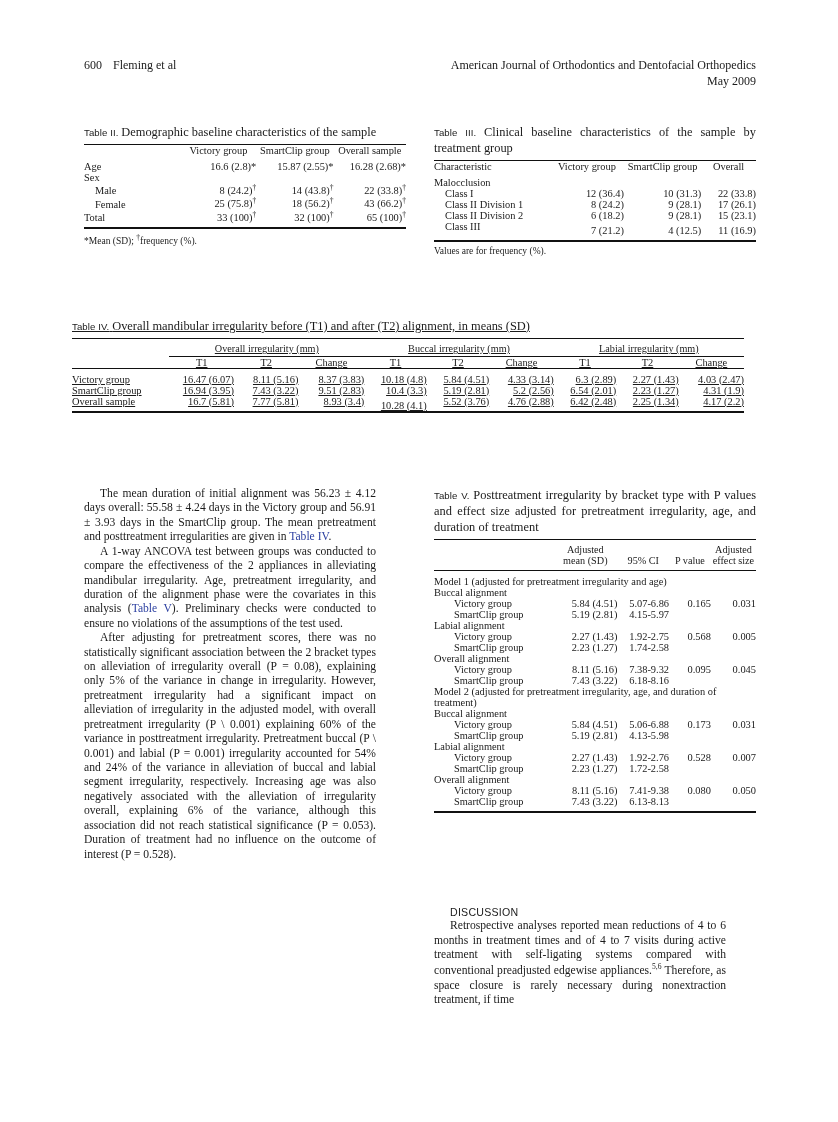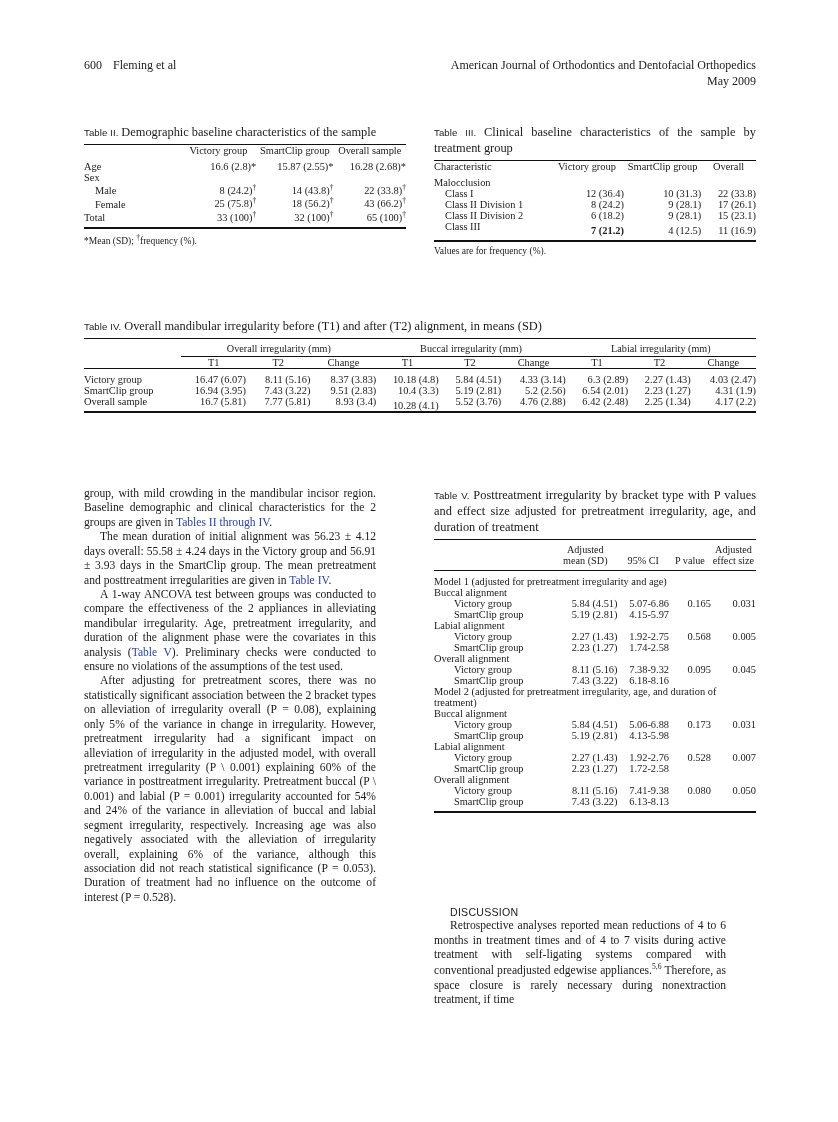--- a/index.html
+++ b/index.html
@@ -233,31 +233,31 @@
           <td class="num">17 (26.1)</td>
         </tr>
         <tr class="bodyrow">
           <td class="lbl indent1">Class II Division 2</td>
           <td class="num">6 (18.2)</td>
           <td class="num">9 (28.1)</td>
           <td class="num">15 (23.1)</td>
         </tr>
         <tr class="bodyrow">
           <td class="lbl indent1" style="padding-bottom:8px;">Class III</td>
-          <td class="num" style="padding-bottom:3.5px;font-weight:bold;">7 (21.2)</td>
+          <td class="num" style="padding-bottom:3.5px;">7 (21.2)</td>
           <td class="num" style="padding-bottom:3.5px;">4 (12.5)</td>
           <td class="num" style="padding-bottom:3.5px;">11 (16.9)</td>
         </tr>
       </tbody>
     </table>
     <div style="border-top:2.4px solid #111;"></div>
     <div class="tfoot">Values are for frequency (%).</div>
   </div>
 
-  <div class="tblock" style="left:84px; top:318px; width:672px;">
+  <div class="tblock" style="left:72px; top:318px; width:672px;text-decoration:underline;">
     <div class="tcap">
       <span class="tnum">Table IV.</span>
       <span class="ttitle">Overall mandibular irregularity before (T1) and after (T2) alignment, in means (SD)</span>
     </div>
     <table class="data">
       <colgroup>
         <col style="width:14.5%">
         <col style="width:9.6%">
           <col style="width:9.6%">
           <col style="width:9.8%">
@@ -324,21 +324,20 @@
           <td class="num" style="padding-bottom:4px;">6.42 (2.48)</td>
           <td class="num" style="padding-bottom:4px;">2.25 (1.34)</td>
           <td class="num" style="padding-bottom:4px;">4.17 (2.2)</td>
         </tr>
       </tbody>
     </table>
     <div style="border-top:2.4px solid #111;"></div>
   </div>
 
   <div class="col" style="left:84px; top:487px; width:292px;">
-    <p class="noind"><span>group, with mild crowding in the mandibular incisor region. Baseline demographic and clinical characteristics for the 2 groups are given in </span><a class="xref" href="#">Tables II through IV</a><span>.</span></p>
     <p><span>The mean duration of initial alignment was 56.23 ± 4.12 days overall: 55.58 ± 4.24 days in the Victory group and 56.91 ± 3.93 days in the SmartClip group. The mean pretreatment and posttreatment irregularities are given in </span><a class="xref" href="#">Table IV</a><span>.</span></p>
     <p><span>A 1-way ANCOVA test between groups was conducted to compare the effectiveness of the 2 appliances in alleviating mandibular irregularity. Age, pretreatment irregularity, and duration of the alignment phase were the covariates in this analysis (</span><a class="xref" href="#">Table V</a><span>). Preliminary checks were conducted to ensure no violations of the assumptions of the test used.</span></p>
     <p>After adjusting for pretreatment scores, there was no statistically significant association between the 2 bracket types on alleviation of irregularity overall (P = 0.08), explaining only 5% of the variance in change in irregularity. However, pretreatment irregularity had a significant impact on alleviation of irregularity in the adjusted model, with overall pretreatment irregularity (P \ 0.001) explaining 60% of the variance in posttreatment irregularity. Pretreatment buccal (P \ 0.001) and labial (P = 0.001) irregularity accounted for 54% and 24% of the variance in alleviation of buccal and labial segment irregularity, respectively. Increasing age was also negatively associated with the alleviation of irregularity overall, explaining 6% of the variance, although this association did not reach statistical significance (P = 0.053). Duration of treatment had no influence on the outcome of interest (P = 0.528).</p>
   </div>
 
   <div class="tblock" style="left:434px; top:487px; width:322px;">
     <div class="tcap">
       <span class="tnum">Table V.</span>
       <span class="ttitle">Posttreatment irregularity by bracket type with P values and effect size adjusted for pretreatment irregularity, age, and duration of treatment</span>
     </div>

